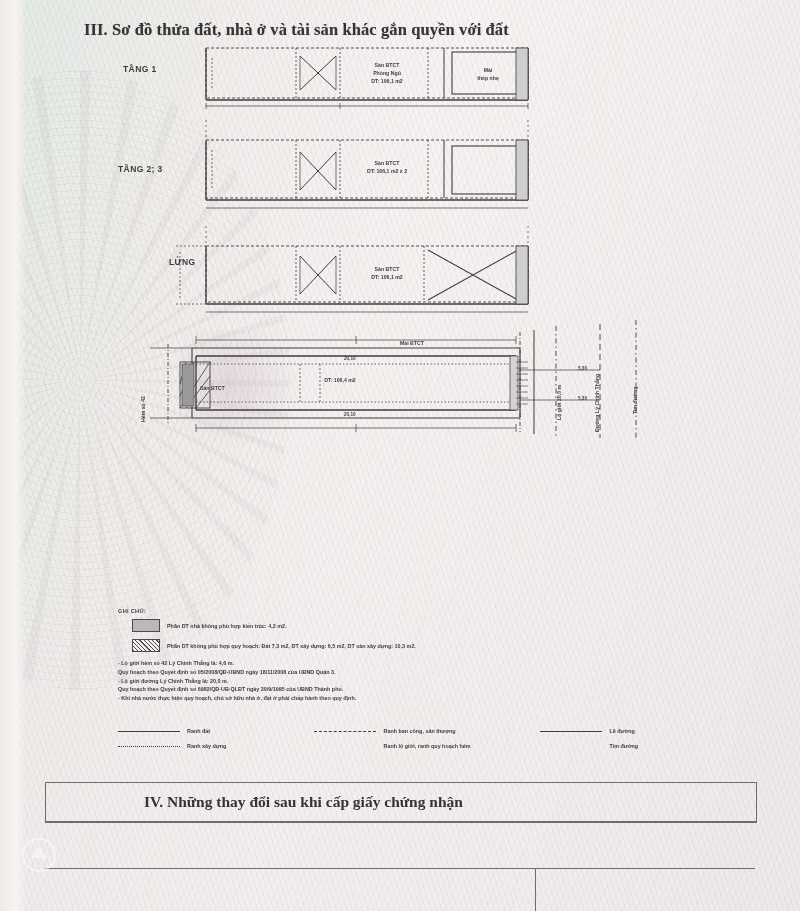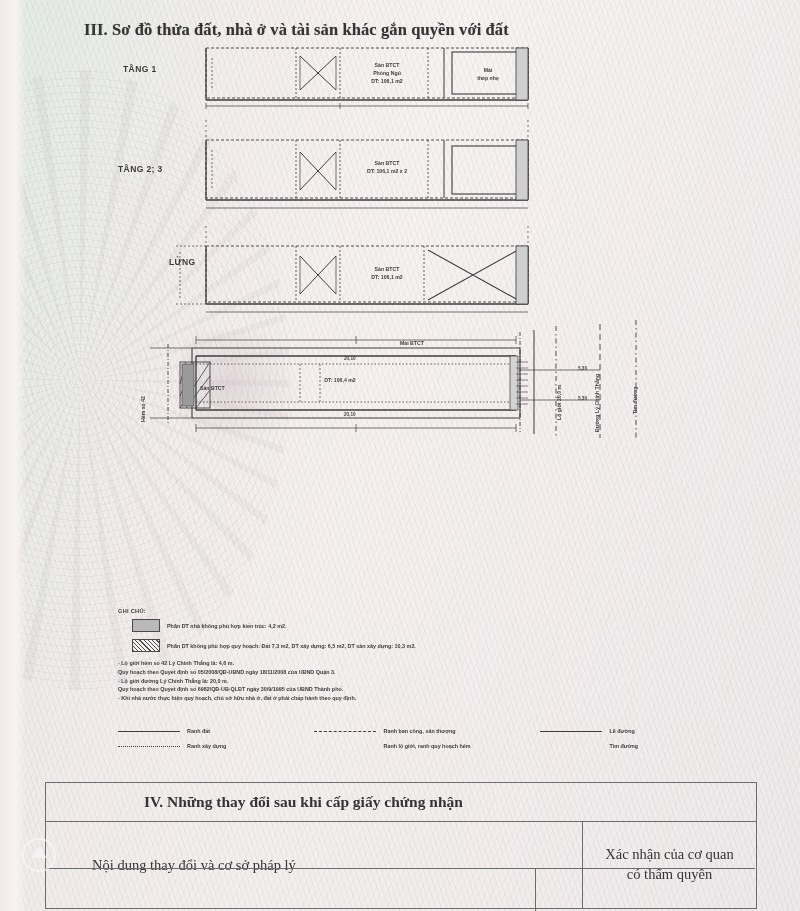--- a/index.html
+++ b/index.html
@@ -382,29 +382,20 @@
     </span>
     <span class="llcell c">
       <span class="lsample dashdot"></span>
       <span class="lltxt">Tim đường</span>
     </span>
   </div>
 </div>
 
 <div class="blk" id="sectionIV">
   <div id="ivhead" class="ink">IV. Những thay đổi sau khi cấp giấy chứng nhận</div>
-  <div id="ivcols">
-    <div id="ivc1" class="ink">Nội dung thay đổi và cơ sở pháp lý</div>
-    <div id="ivc2" class="ink">
-      <div>
-        <div>Xác nhận của cơ quan</div>
-        <div>có thẩm quyền</div>
-      </div>
-    </div>
-  </div>
 </div>
 <div id="ivbodyline"></div>
 <div id="ivbodysplit"></div>
 
 <div id="wm">
   <div class="sub">Be your better home</div>
 </div>
 
 <div id="wm2">
   <span class="ring"></span>

